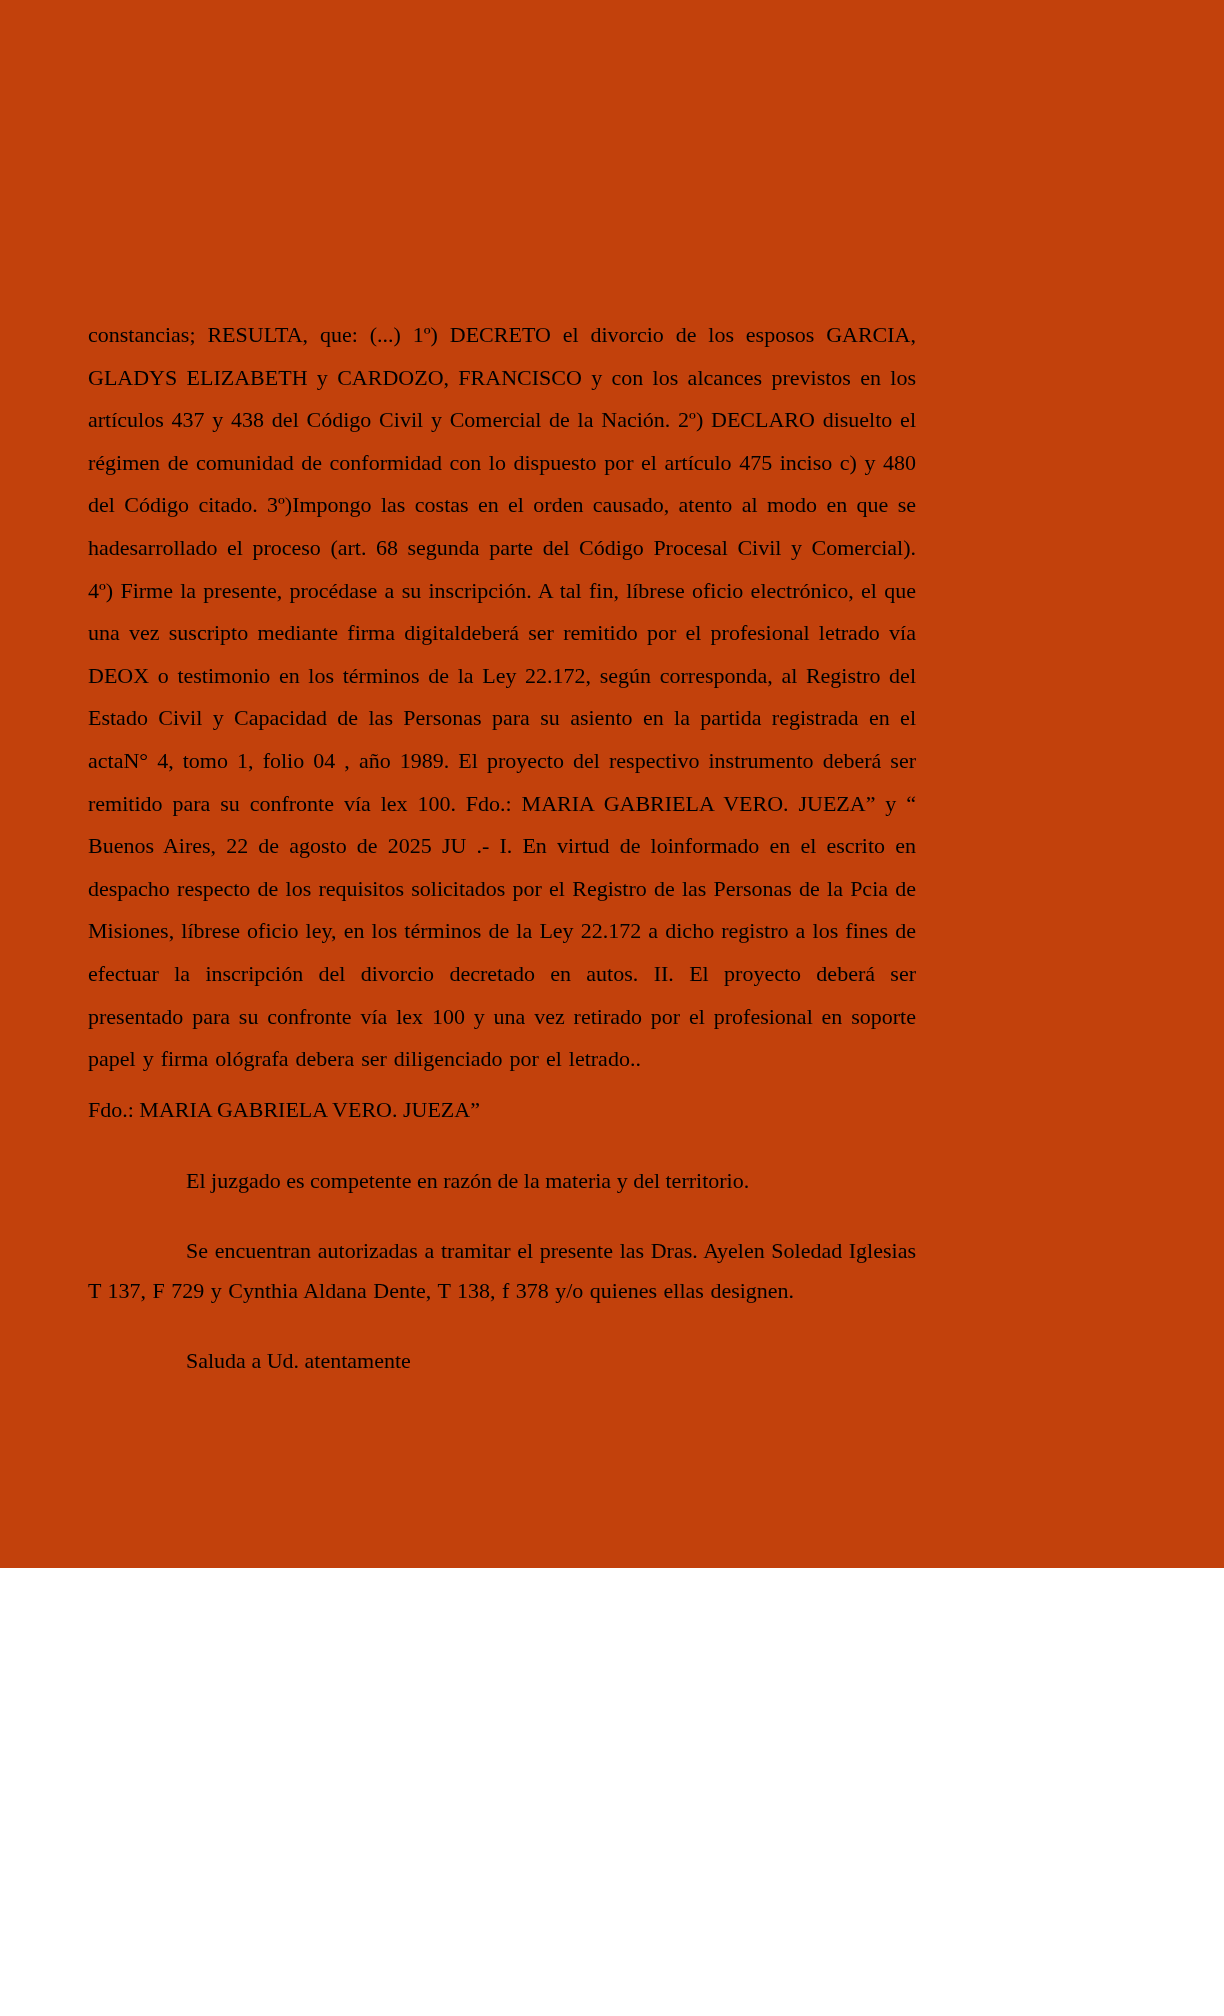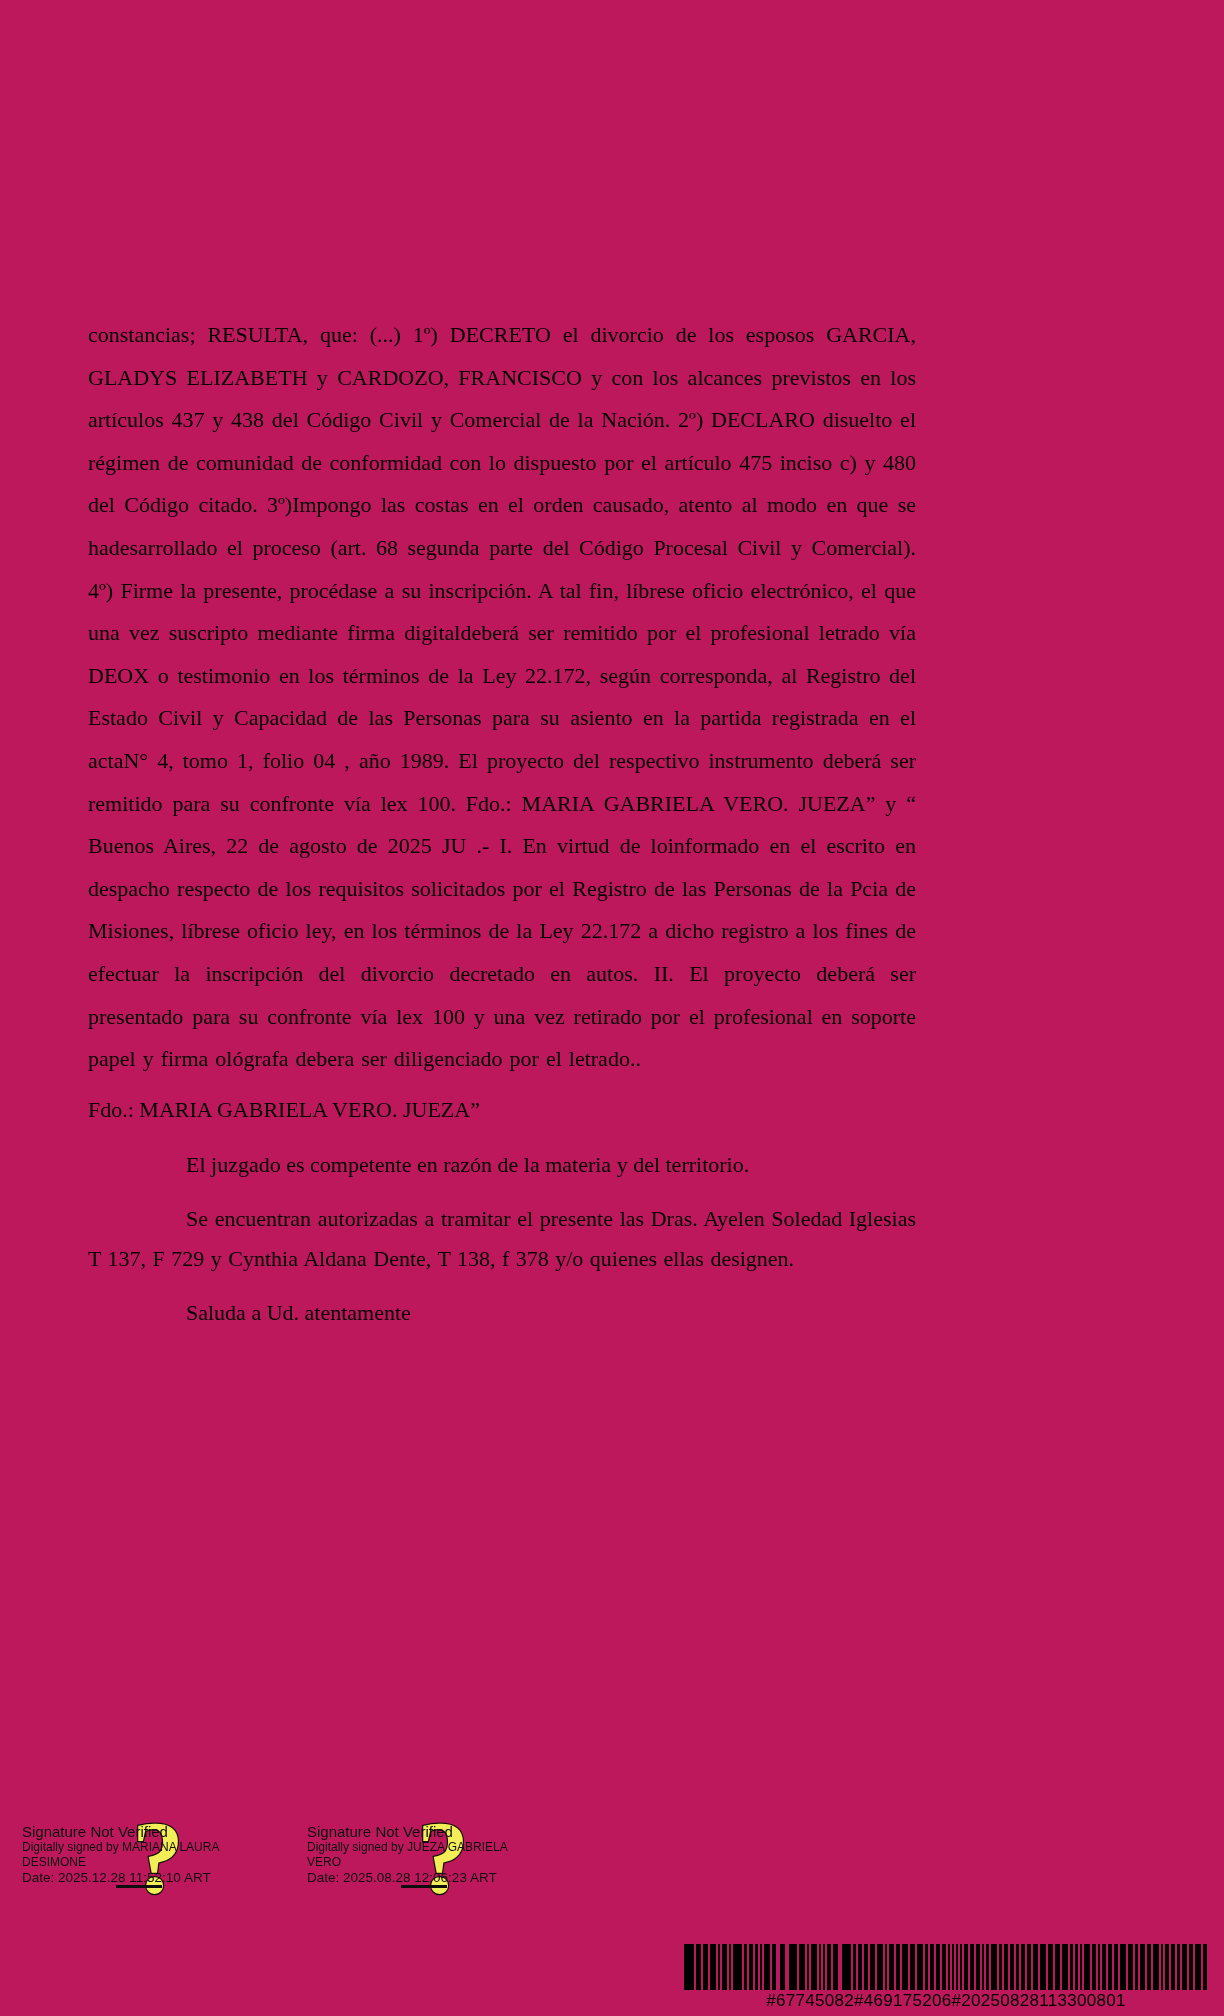--- a/index.html
+++ b/index.html
@@ -3,22 +3,22 @@
 <meta charset="utf-8">
 <style>
   html, body {
     margin: 0;
     padding: 0;
     background: #ffffff;
   }
   .page {
     position: relative;
     width: 1224px;
-    height: 2016px;
-    background: #be185d;
+    height: 1568px;
+    background: #c2410c;
     overflow: hidden;
     font-family: "Liberation Serif", serif;
     color: #000000;
   }
   
   .doc-body {
     position: absolute;
     left: 88px;
     top: 314px;
     width: 828px;
@@ -29,21 +29,21 @@
     line-height: 42.6px;
     text-align: justify;
     word-spacing: 1.5px;
   }
   .doc-body p.p-fdo {
     margin-top: 8px;
     text-align: left;
     word-spacing: normal;
   }
   .doc-body p.p-indent {
-    margin-top: 14px;
+    margin-top: 30px;
     line-height: 40px;
     text-indent: 98px;
     word-spacing: 1px;
   }
   .doc-body p.p-left {
     text-align: left;
     word-spacing: normal;
   }
   
   .sig-stamp {

